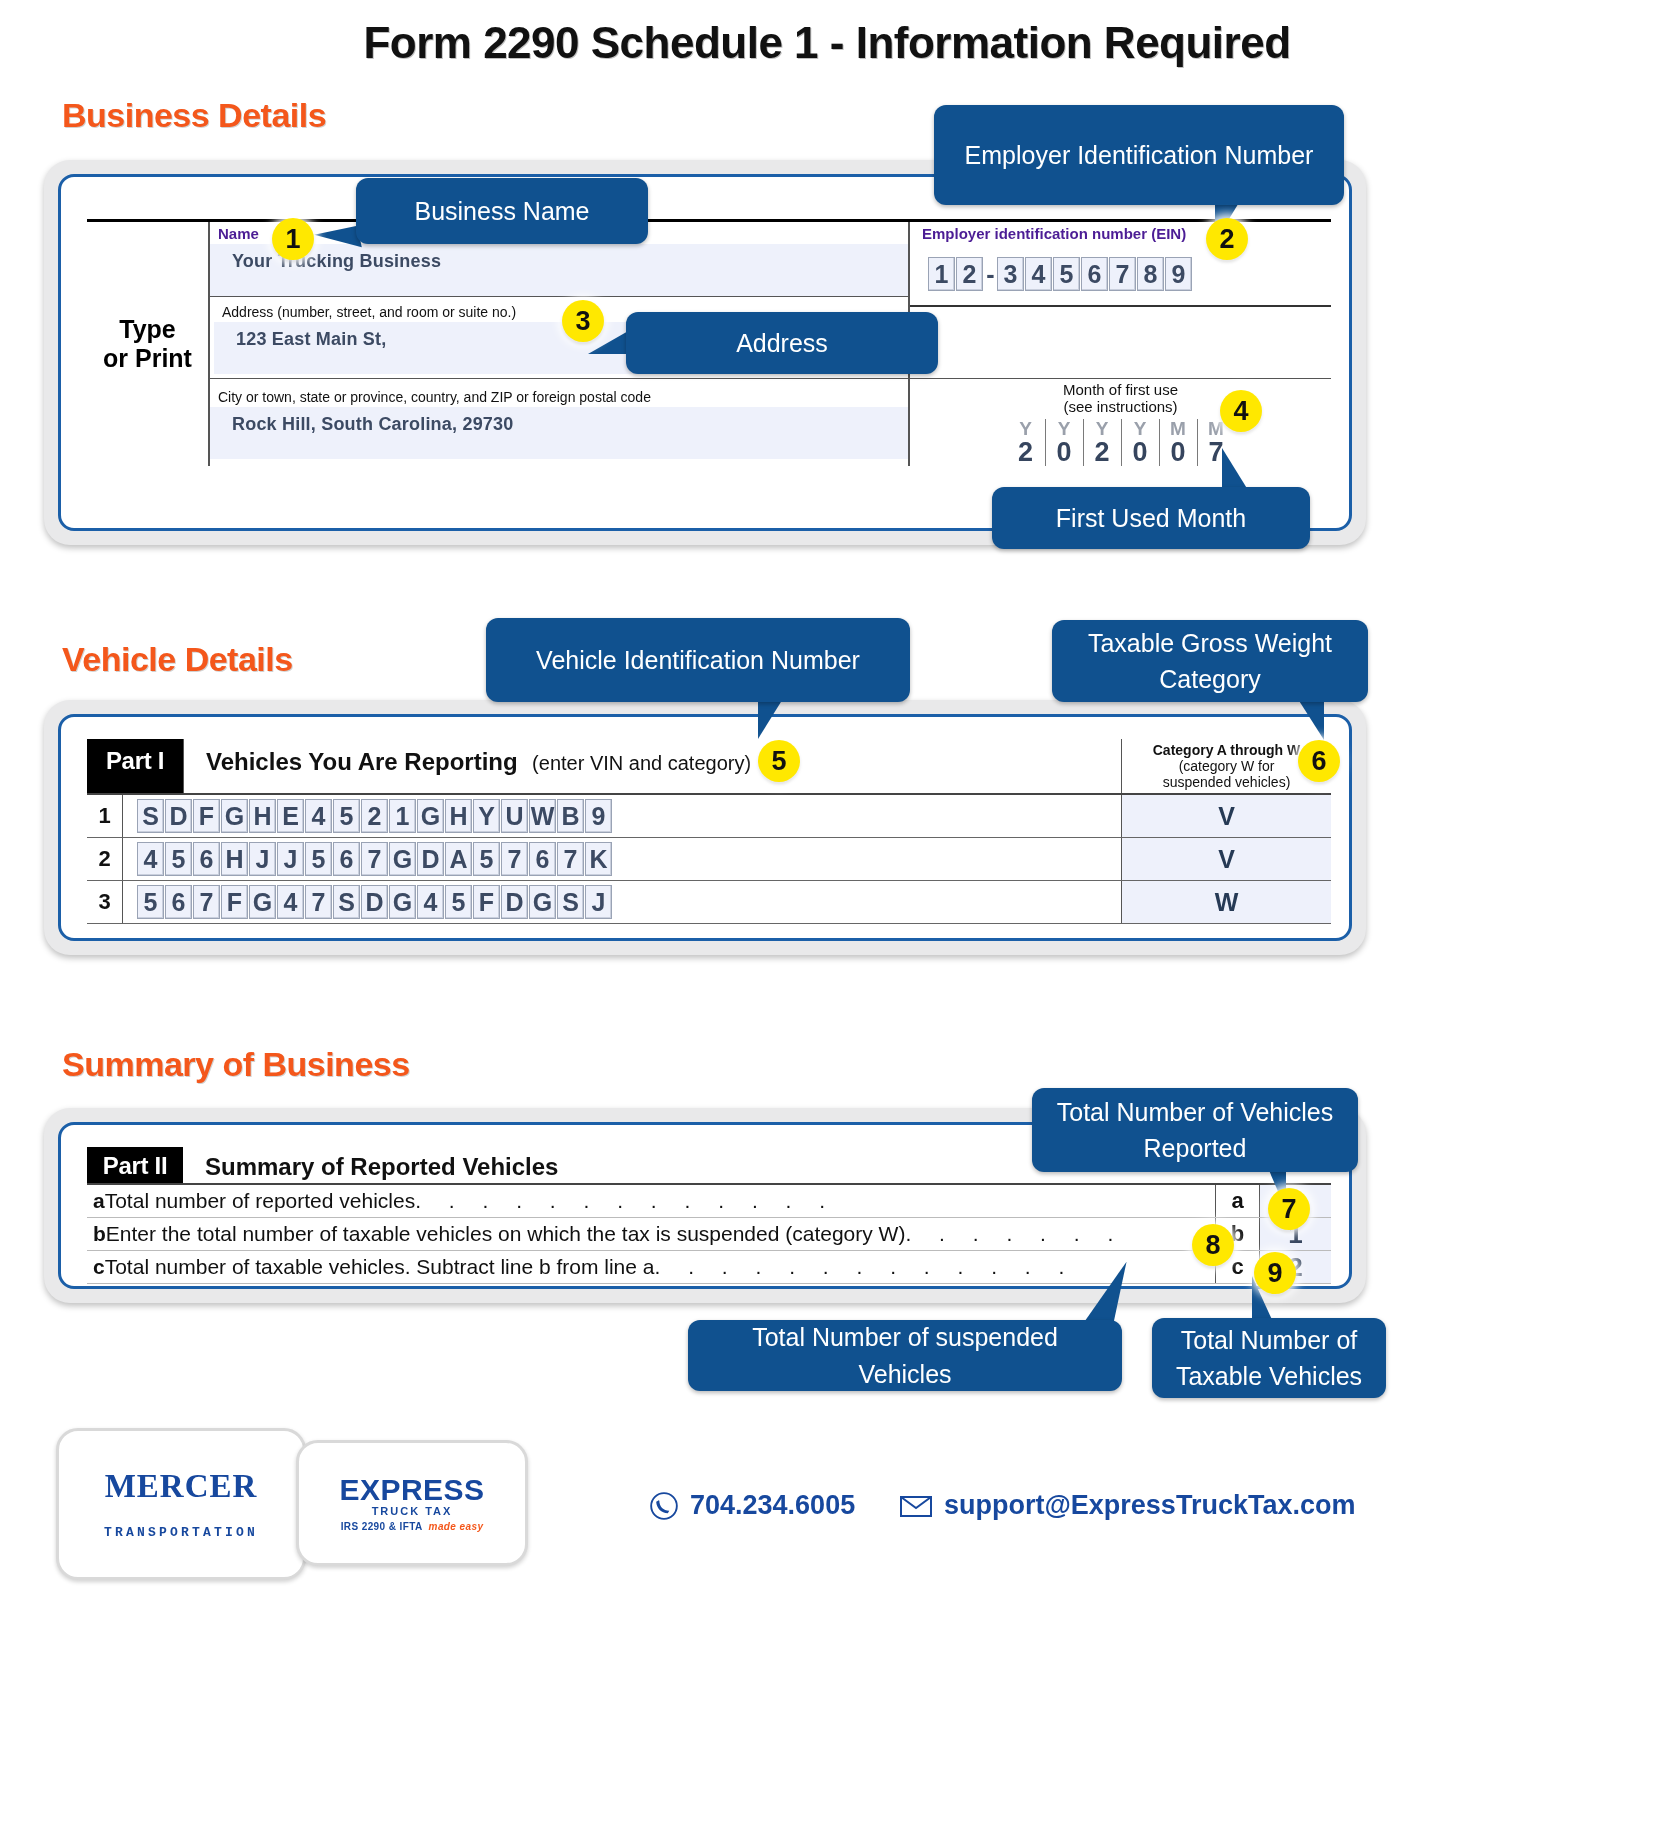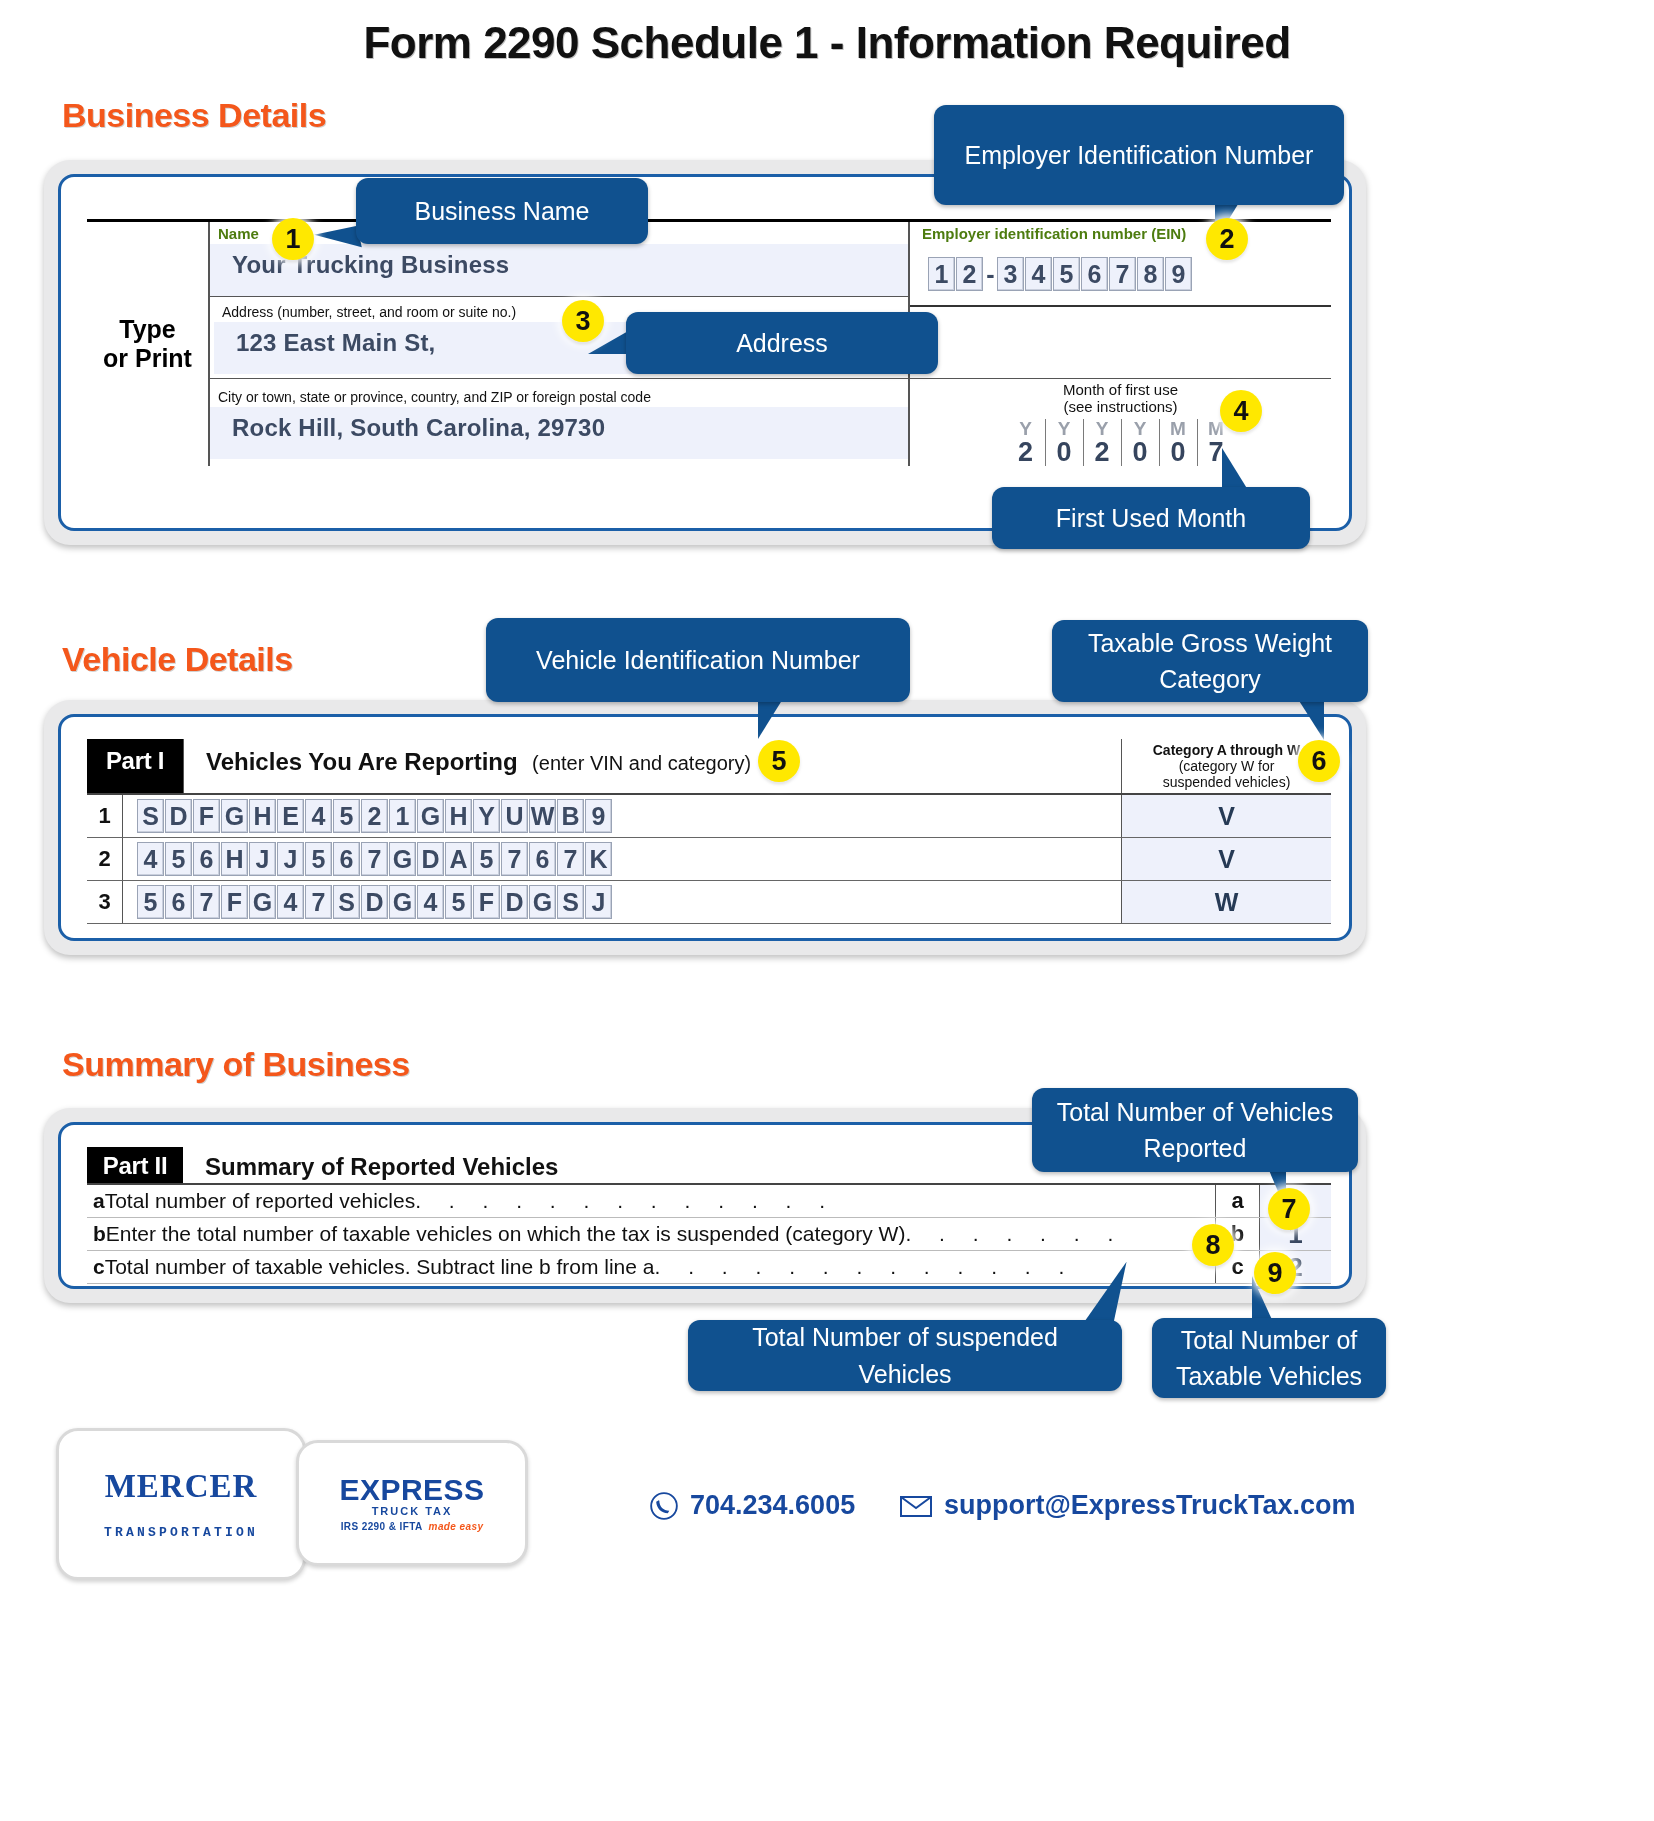--- a/index.html
+++ b/index.html
@@ -48,23 +48,23 @@
     border-radius:16px;
     overflow:hidden;
     position:relative;
   }
 
   
   .formtbl{ border-collapse:collapse; width:100%; font-family:"Liberation Sans", sans-serif; }
   .rule-top{ border-top:3px solid #000; }
   .cellfill{ background:#eef1fb; }
 
-  .lbl{ font-size:15px; color:#4d7c0f; font-weight:bold; }
+  .lbl{ font-size:15px; color:#4c1d95; font-weight:bold; }
   .lblsm{ font-size:14px; color:#111; }
-  .val{ font-size:24px; font-weight:bold; color:#3c4a63; letter-spacing:.2px; }
+  .val{ font-size:18px; font-weight:bold; color:#3c4a63; letter-spacing:.2px; }
 
   .typeprint{
     font-size:25px; font-weight:bold; color:#000; text-align:center; line-height:1.15;
   }
 
   
   .chbox{
     display:inline-block;
     min-width:27px; height:34px;
     border:1px solid #9aa3b5;

